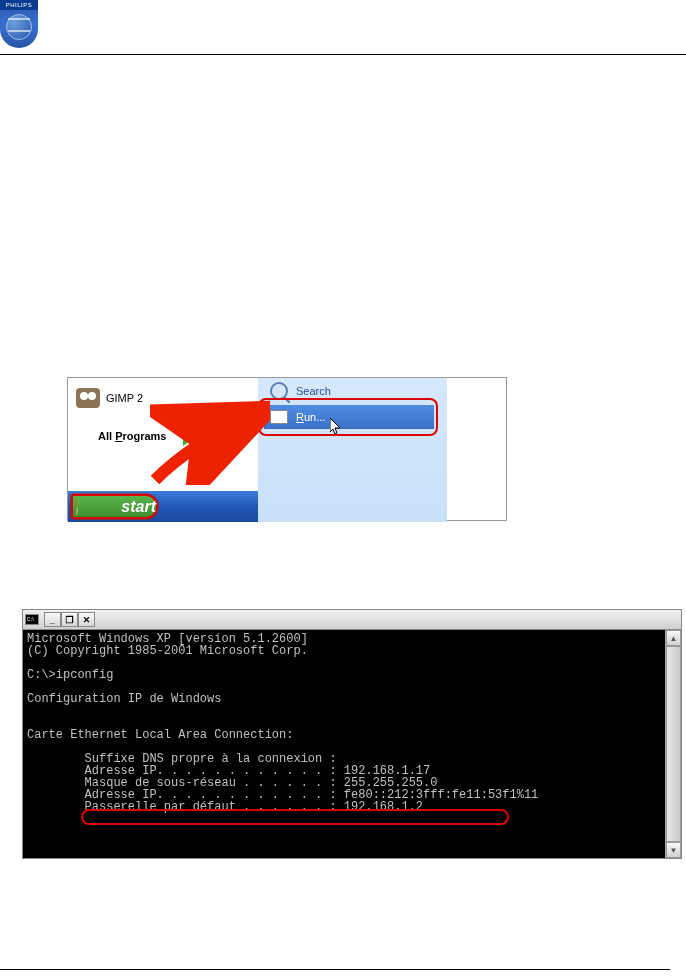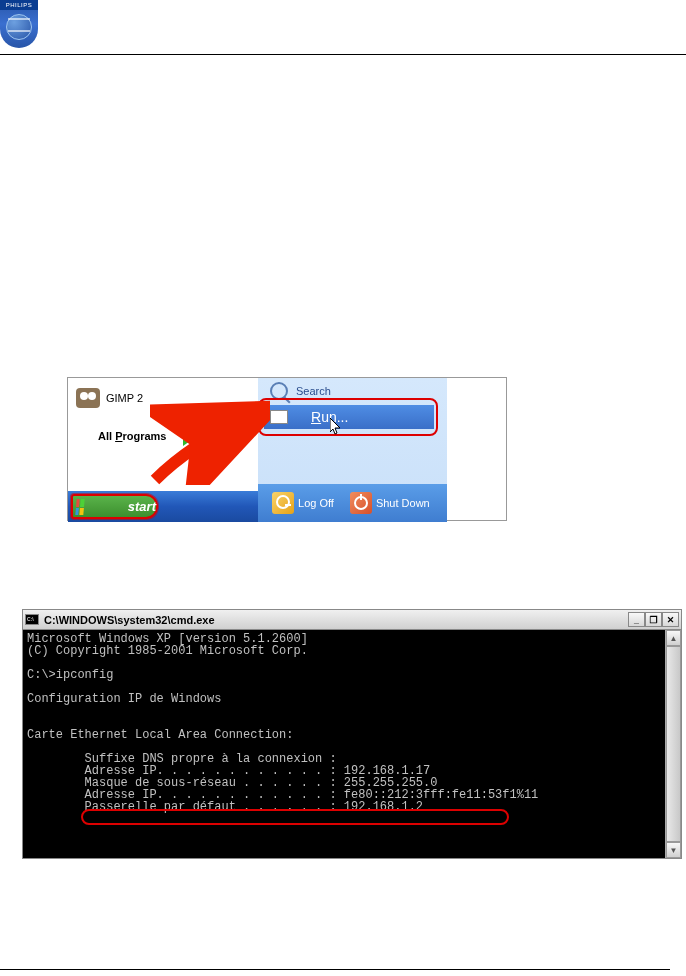--- a/index.html
+++ b/index.html
@@ -162,21 +162,21 @@
     transform: skew(-5deg);
   }
   .win-r { background: #e74c3c; }
   .win-g { background: #4cd137; }
   .win-b { background: #3498db; }
   .win-y { background: #f1c40f; }
   .start-txt {
     color: #fff;
     font-style: italic;
     font-weight: bold;
-    font-size: 13px;
+    font-size: 16px;
     margin-left: 40px;
   }
   .sm-right {
     position: absolute;
     left: 190px;
     top: 0;
     width: 189px;
     height: 144px;
     background: linear-gradient(180deg, #d5e8fc 0%, #c9e0f9 100%);
   }
@@ -235,22 +235,21 @@
     content:"";
     position: absolute;
     top: -3px; left: -4px;
     width: 18px; height: 14px;
     background: #e0e0e0;
     border: 1px solid #888;
     z-index: -1;
   }
   .run-text {
     color: #fff;
-    font-size: 14px;
-    margin-left: 15px;
+    font-size: 11px;
   }
   .run-text .u { text-decoration: underline; }
   .cursor {
     position: absolute;
     top: 40px;
     left: 72px;
     width: 12px; height: 18px;
   }
   .sm-bottom {
     position: absolute;
@@ -463,43 +462,35 @@
       <span><span class="u">S</span><span>earch</span></span>
     </div>
     <div class="sm-run-box"></div>
     <div class="sm-run">
       <div class="run-icon"></div>
       <span class="run-text"><span class="u">R</span><span>un...</span></span>
     </div>
     <svg class="cursor" viewBox="0 0 12 18">
       <path d="M0 0 L0 14 L3 11 L5 16 L7 15 L5 10 L10 10 Z" fill="#fff" stroke="#000" stroke-width="1"></path>
     </svg>
-    <div class="sm-bottom">
-      <div class="logoff-icon"></div>
-      <span class="bottom-txt"><span class="u">L</span><span>og Off</span></span>
-      <div style="width:8px"></div>
-      <div class="shutdown-icon"></div>
-      <span class="bottom-txt"><span>Sh</span><span class="u">u</span><span>t Down</span></span>
-    </div>
   </div>
 </div>
 
 <svg class="red-arrow" viewBox="0 0 120 90">
   <defs>
     <marker id="ah" markerWidth="14" markerHeight="14" refX="8" refY="5" orient="auto">
       <path d="M0 0 L12 5 L0 10 L3 5 Z" fill="#e20"></path>
     </marker>
   </defs>
   <path d="M5 85 Q 40 50 95 25" stroke="#e20" stroke-width="12" fill="none" marker-end="url(#ah)"></path>
 </svg>
 
 <div class="cmd-window">
   <div class="cmd-title">
     <div class="cmd-icon"></div>
-    <div class="cmd-title-text">C:\WINDOWS\system32\cmd.exe</div>
     <div class="cmd-btns">
       <div class="cmd-btn">_</div>
       <div class="cmd-btn">❐</div>
       <div class="cmd-btn">✕</div>
     </div>
   </div>
   <div class="cmd-body"><span>Microsoft Windows XP [version 5.1.2600]</span>
 <span>(C) Copyright 1985-2001 Microsoft Corp.</span>
 <span></span>
 <span>C:\&gt;ipconfig</span>

